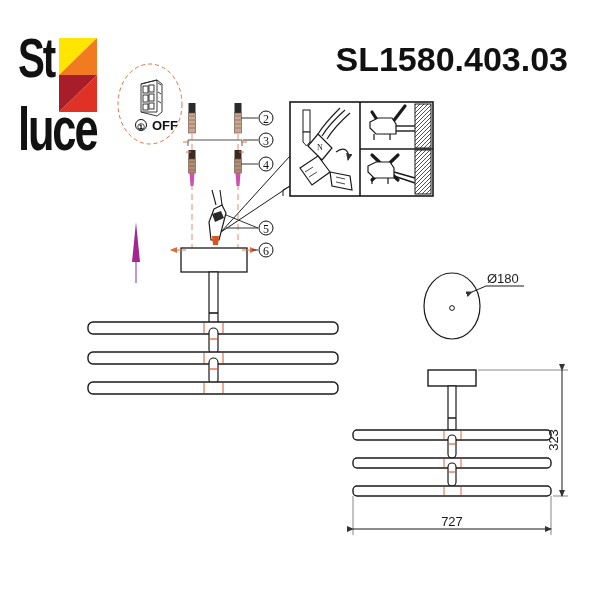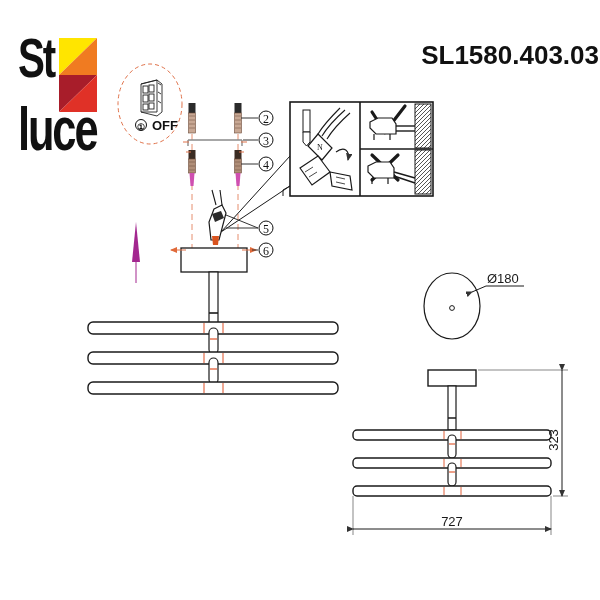--- a/index.html
+++ b/index.html
@@ -24,23 +24,23 @@
     position:absolute;left:0;top:68px;
     font-family:"Liberation Sans", sans-serif;
     font-weight:bold;font-size:62px;line-height:62px;
     letter-spacing:-3px;color:#111111;
     transform:scaleX(0.70);transform-origin:left top;
   }
   #logo-square{position:absolute;left:41px;top:8px;width:38px;height:74px;}
 
   
   #title{
-    right:1px;top:40px;
-    font-family:"Liberation Sans", sans-serif;
-    font-weight:bold;font-size:26px;letter-spacing:0px;color:#111111;
+    right:32px;top:40px;
+    font-family:"Liberation Sans", sans-serif;
+    font-weight:bold;font-size:34px;letter-spacing:0px;color:#111111;
     white-space:nowrap;
   }
 
   
   svg.layer{position:absolute;left:0;top:0;width:600px;height:600px;overflow:visible;}
 
   .dim-txt{
     font-family:"Liberation Sans", sans-serif;
     font-size:13px;fill:#1a1a1a;
   }

